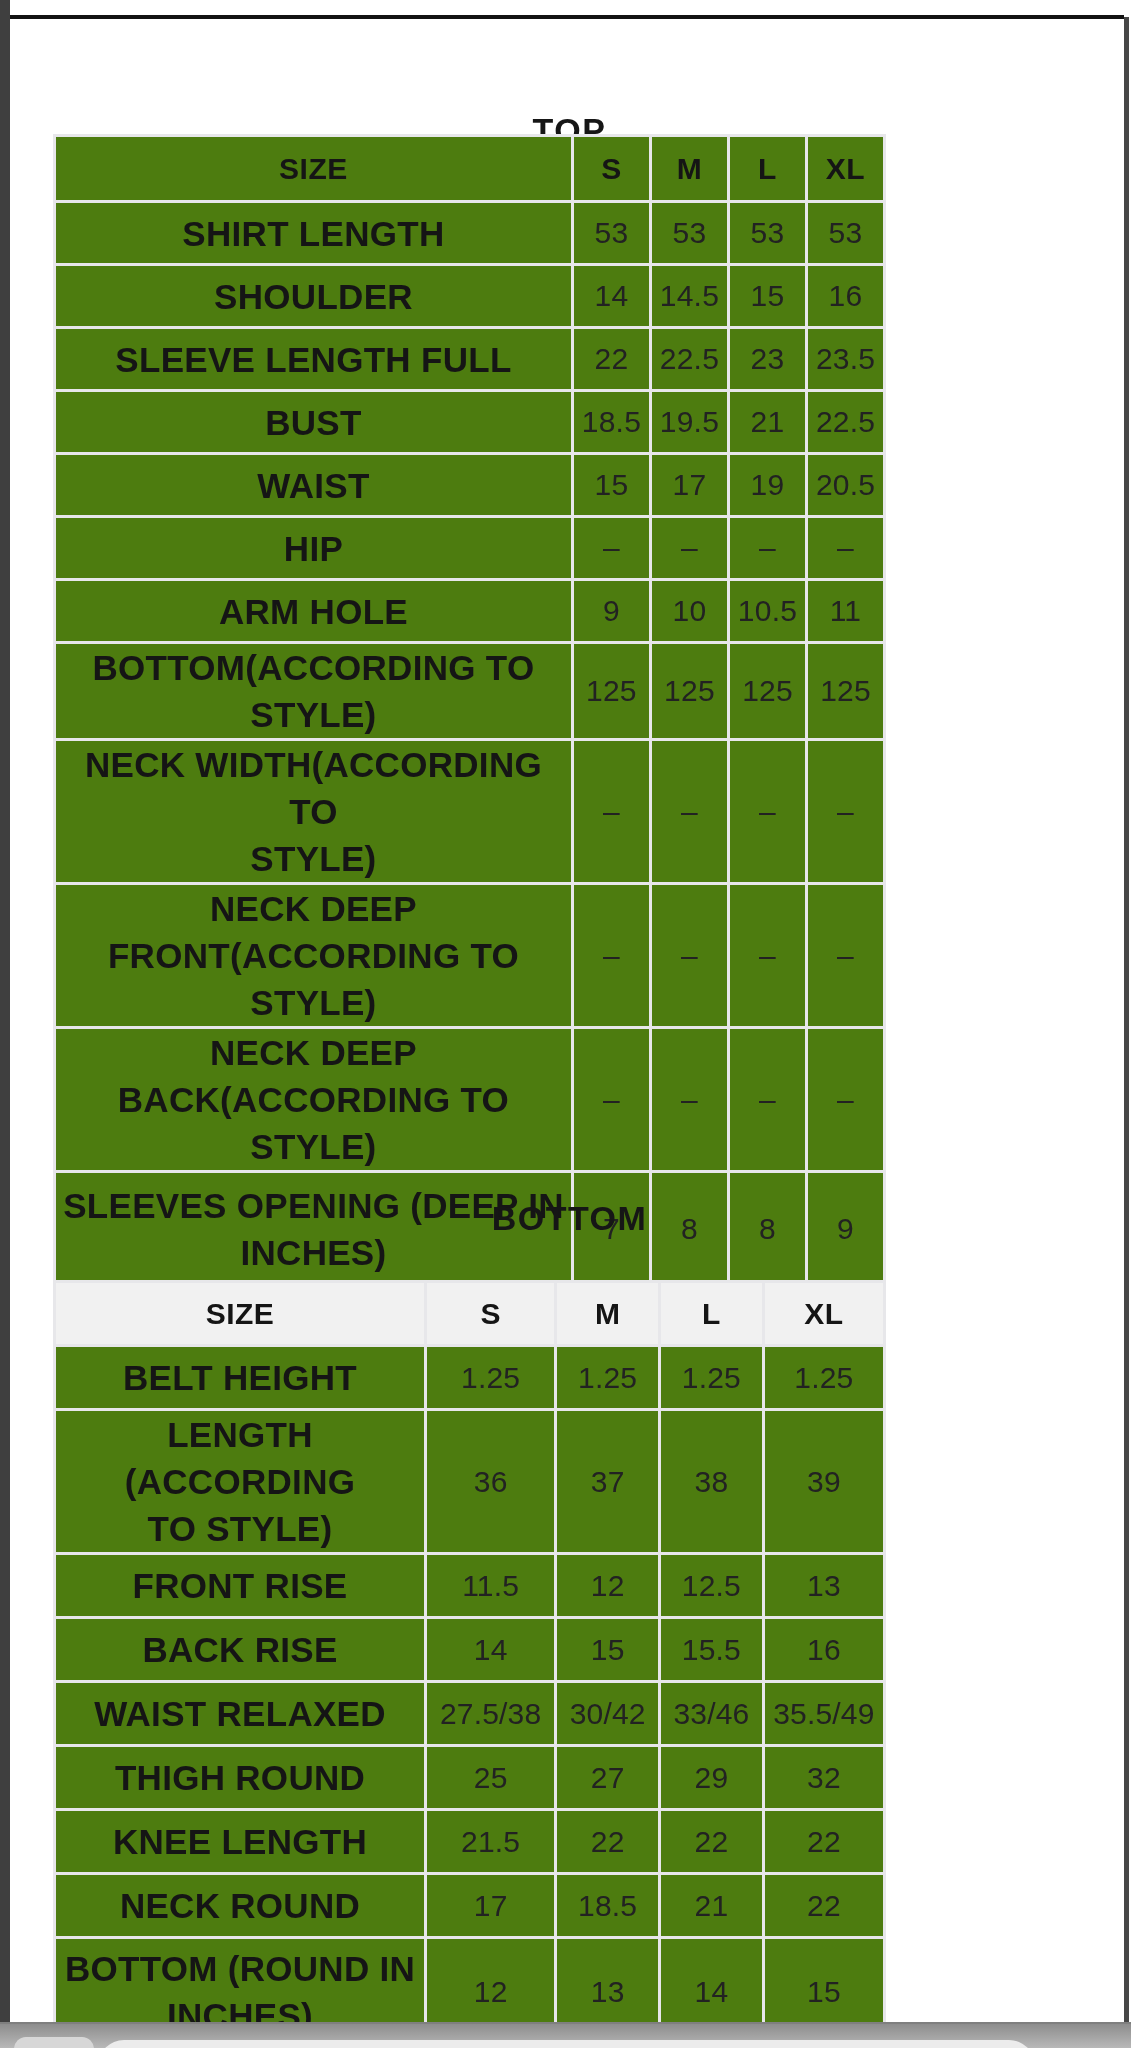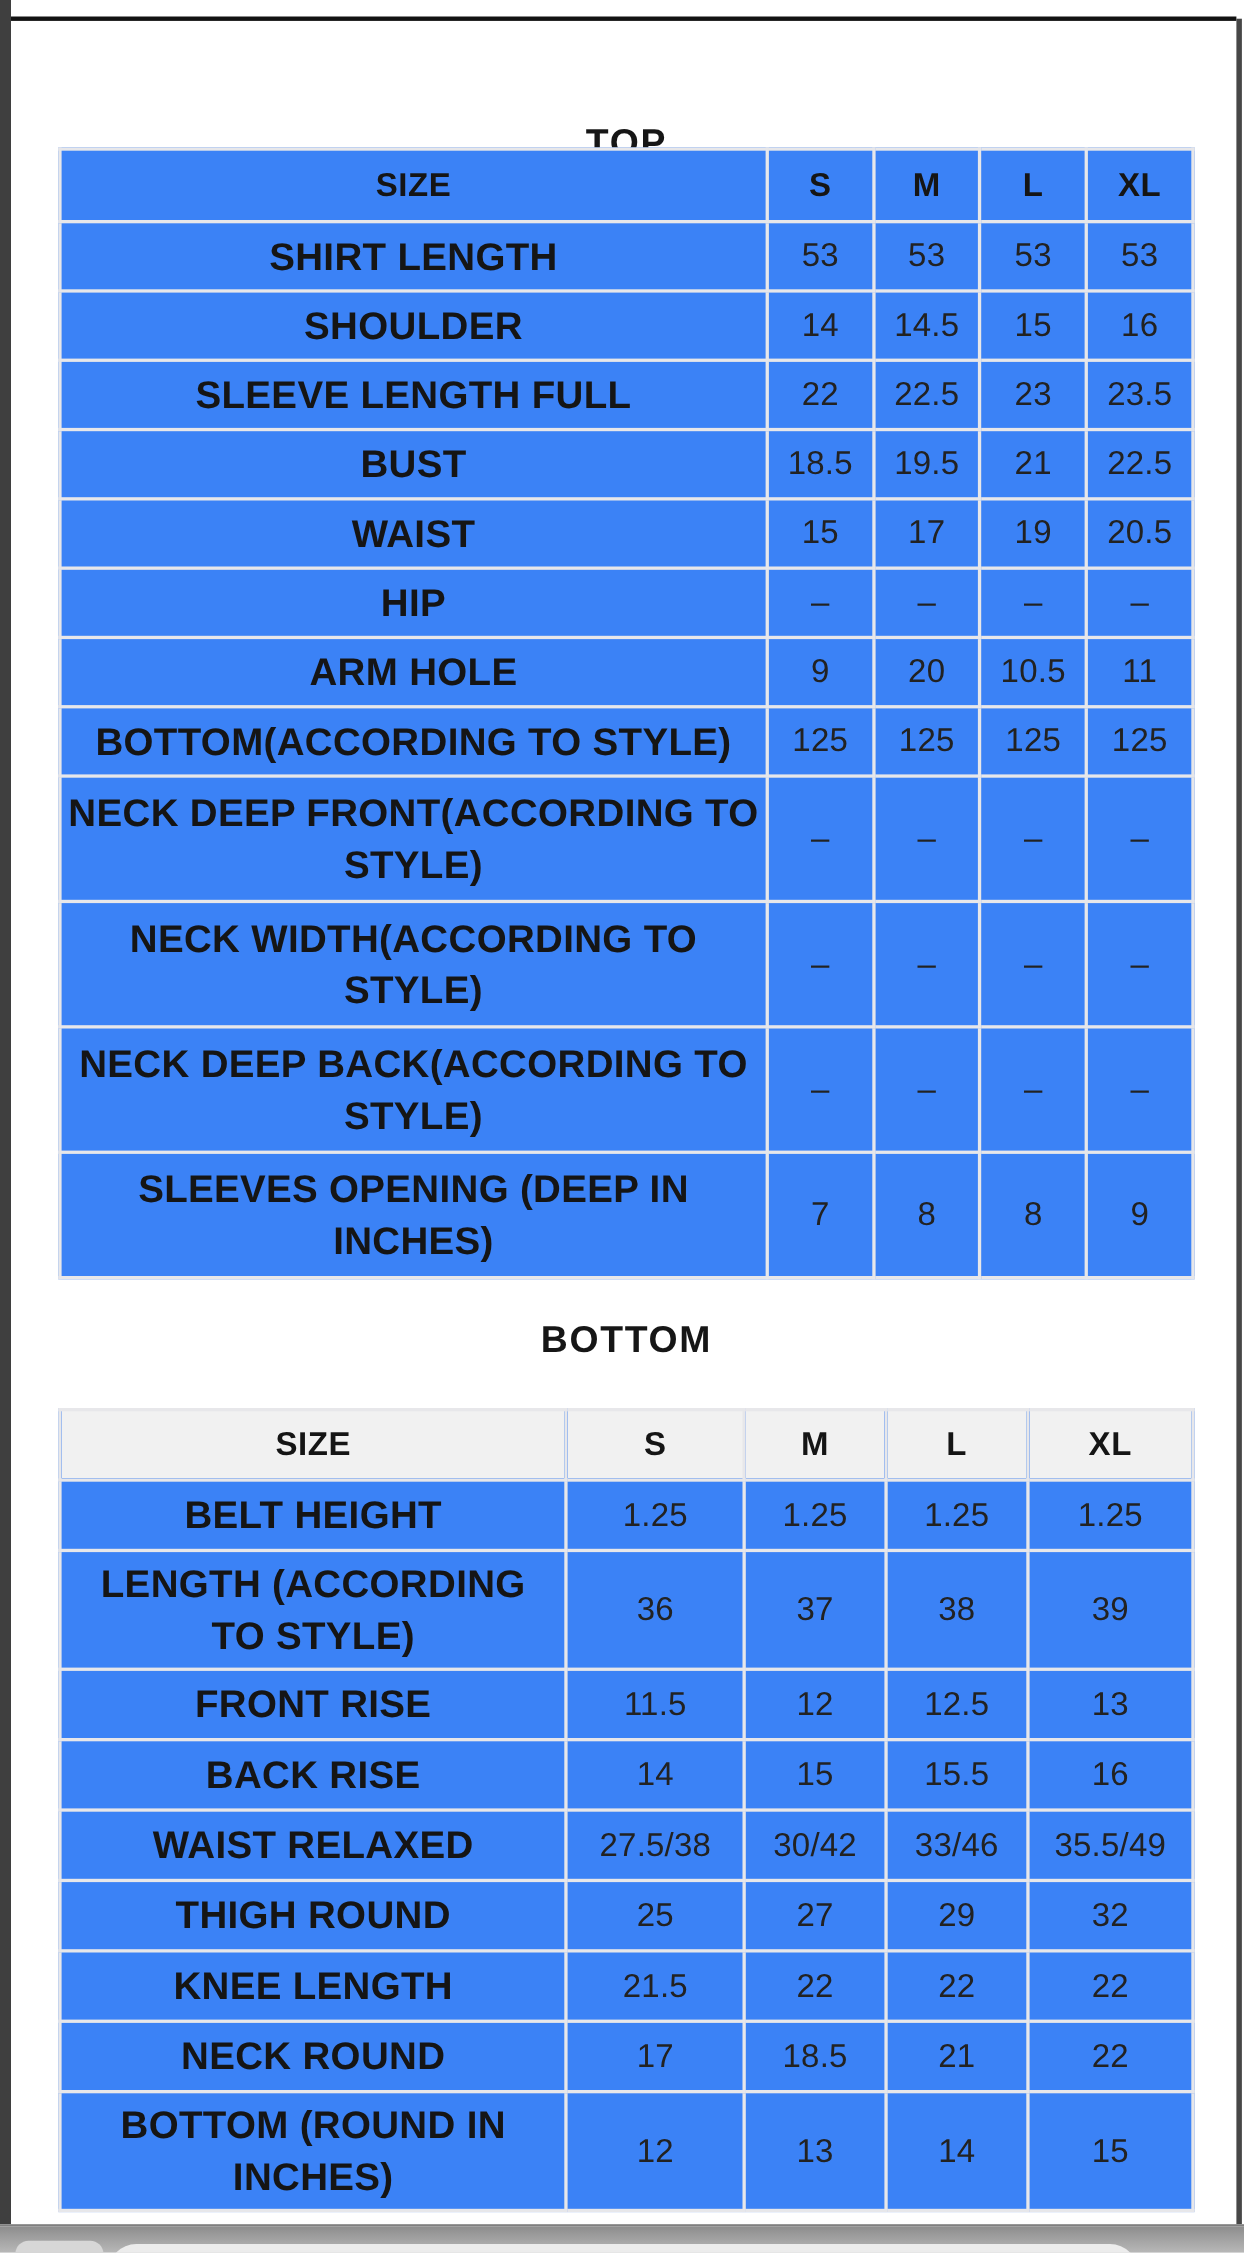--- a/index.html
+++ b/index.html
@@ -21,23 +21,23 @@
   .section-title {
     position: absolute; left: 53px; width: 1033px;
     text-align: center; font-size: 34px; font-weight: 700;
     letter-spacing: 1.5px; color: #161616; line-height: 48px;
   }
   #title-top { top: 62px; margin-top: 44px; }
   #title-bottom { top: 1194px; }
 
   
   table.size-table {
-    position: absolute; left: 53px; width: 1033px;
+    position: absolute; left: 53px; width: 833px;
     border-collapse: collapse; table-layout: fixed;
-    background: #3b82f6;
+    background: #4d7c0f;
   }
   #table-top { top: 134px; }
   #table-bottom { top: 1280px; }
   .size-table th, .size-table td {
     border: 3px solid #e7e7ea;
     text-align: center; vertical-align: middle;
     padding: 0 6px; overflow: hidden;
   }
   .size-table th {
     font-size: 30px; font-weight: 700; letter-spacing: 0.5px; color: #151515;
@@ -140,41 +140,41 @@
         <tr>
           <td class="label-cell">HIP</td>
           <td class="value-cell">–</td>
           <td class="value-cell">–</td>
           <td class="value-cell">–</td>
           <td class="value-cell">–</td>
         </tr>
         <tr>
           <td class="label-cell">ARM HOLE</td>
           <td class="value-cell">9</td>
-          <td class="value-cell">20</td>
+          <td class="value-cell">10</td>
           <td class="value-cell">10.5</td>
           <td class="value-cell">11</td>
         </tr>
         <tr>
           <td class="label-cell">BOTTOM(ACCORDING TO STYLE)</td>
           <td class="value-cell">125</td>
           <td class="value-cell">125</td>
           <td class="value-cell">125</td>
           <td class="value-cell">125</td>
         </tr>
         <tr class="tall">
+          <td class="label-cell">NECK WIDTH(ACCORDING TO
+STYLE)</td>
+          <td class="value-cell">–</td>
+          <td class="value-cell">–</td>
+          <td class="value-cell">–</td>
+          <td class="value-cell">–</td>
+        </tr>
+        <tr class="tall">
           <td class="label-cell">NECK DEEP FRONT(ACCORDING TO
-STYLE)</td>
-          <td class="value-cell">–</td>
-          <td class="value-cell">–</td>
-          <td class="value-cell">–</td>
-          <td class="value-cell">–</td>
-        </tr>
-        <tr class="tall">
-          <td class="label-cell">NECK WIDTH(ACCORDING TO
 STYLE)</td>
           <td class="value-cell">–</td>
           <td class="value-cell">–</td>
           <td class="value-cell">–</td>
           <td class="value-cell">–</td>
         </tr>
         <tr class="tall">
           <td class="label-cell">NECK DEEP BACK(ACCORDING TO
 STYLE)</td>
           <td class="value-cell">–</td>

